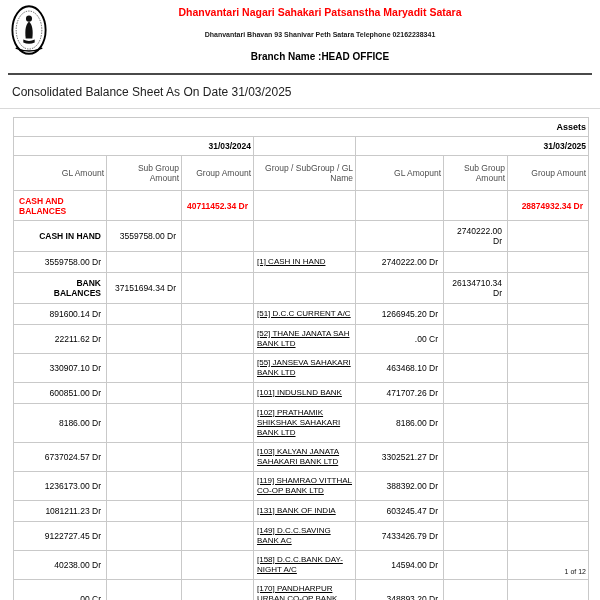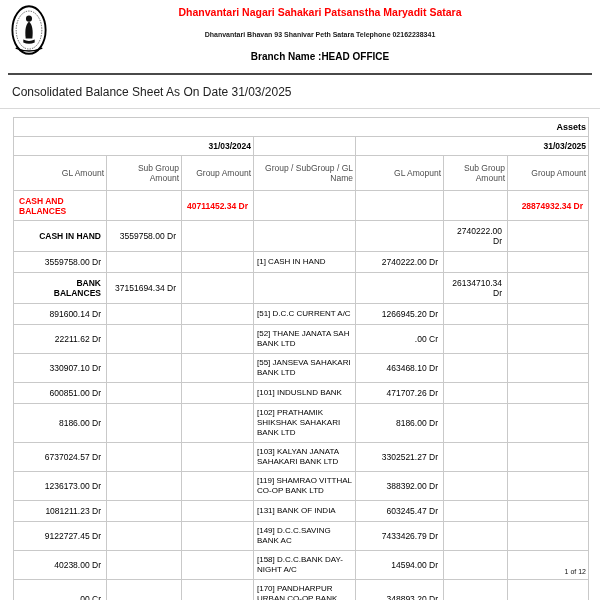--- a/index.html
+++ b/index.html
@@ -19,21 +19,21 @@
   .thin-rule { border-top:1px solid #d9d9d9; margin-top:9px; }
 
   
   table { border-collapse:collapse; table-layout:fixed; width:575px; margin:8px 0 0 13px; }
   th, td { border:1px solid #c9c9c9; font-size:8.5px; overflow:hidden; }
   th { font-weight:bold; text-align:right; padding:4px 2px; font-size:8.5px; }
   tr.col-heads th { font-weight:normal; color:#4d4d4d; padding:7px 2px; }
   tr.section-row th { font-size:9px; }
   td { padding:5px 5px; vertical-align:middle; }
   td.c0, td.c1, td.c2, td.c4, td.c5, td.c6 { text-align:right; }
-  td.c3 { text-align:left; font-size:8px; padding:4px 3px; line-height:10px; }
+  td.c3 { text-align:left; font-size:8px; padding:4px 3px; line-height:10px;text-decoration:underline; }
   tr.row-main td { color:#ff0000; font-weight:bold; padding:4.5px 5px; }
   tr.row-main td.c0 { text-align:left; }
   tr.row-sub td.c0 { text-align:right; font-weight:bold; padding-left:14px; }
 
   
   .page-num { position:absolute; right:14px; top:568px; font-size:7px; color:#111; }
 </style>
 </head>
 <body>
 

